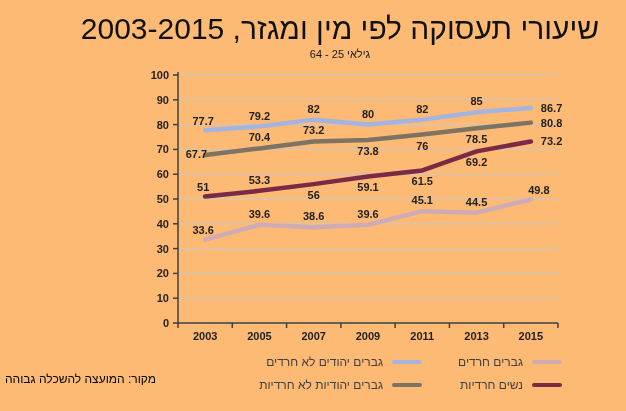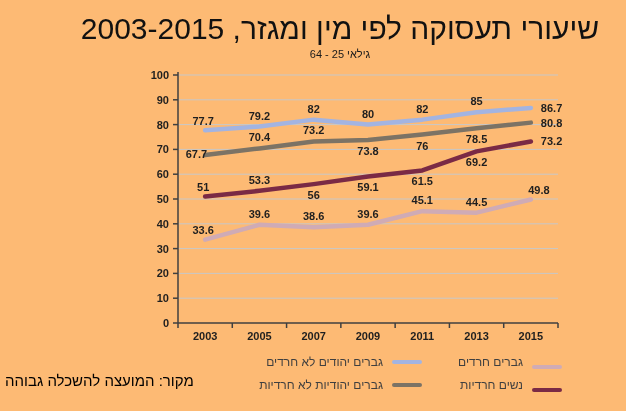--- a/index.html
+++ b/index.html
@@ -15,25 +15,25 @@
     position:absolute;top:48px;left:60px;width:560px;text-align:center;
     font-size:11px;color:#1a1a1a;
   }
   .plot-wrap{position:absolute;top:0;left:0;width:626px;height:411px;}
   svg{position:absolute;top:0;left:0;}
   .legend{
     position:absolute;top:355px;left:278px;width:284px;direction:rtl;
   }
   .legend-row{display:flex;direction:rtl;align-items:center;margin-bottom:9px;}
   .legend-item{display:flex;direction:rtl;align-items:center;gap:9px;}
-  .legend-item.col-right{width:140px;flex:0 0 140px;align-items:flex-end;}
+  .legend-item.col-right{width:140px;flex:0 0 140px;}
   .legend-swatch{width:30px;height:4px;border-radius:2px;flex:0 0 30px;}
   .legend-label{font-size:12px;color:#3f3f3f;white-space:nowrap;}
   .source-note{
-    position:absolute;left:5px;top:372px;font-size:15px;color:#000000;
+    position:absolute;left:5px;top:372px;font-size:12px;color:#000000;
     direction:rtl;white-space:nowrap;
   }
   text{font-family:"Liberation Sans", sans-serif;}
   .tick-label{font-size:11px;font-weight:bold;fill:#1f1f1f;}
   .data-label{font-size:11px;font-weight:bold;fill:#1f1f1f;}
 </style>
 </head>
 <body>
 
 <div class="page">

